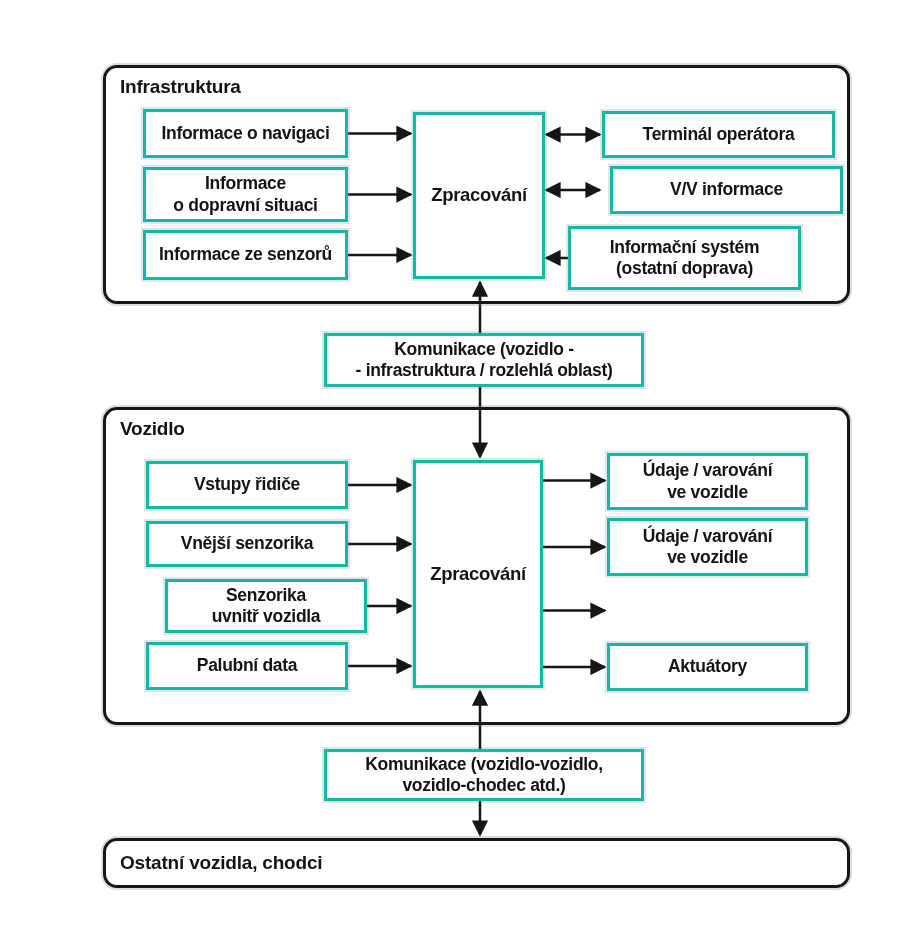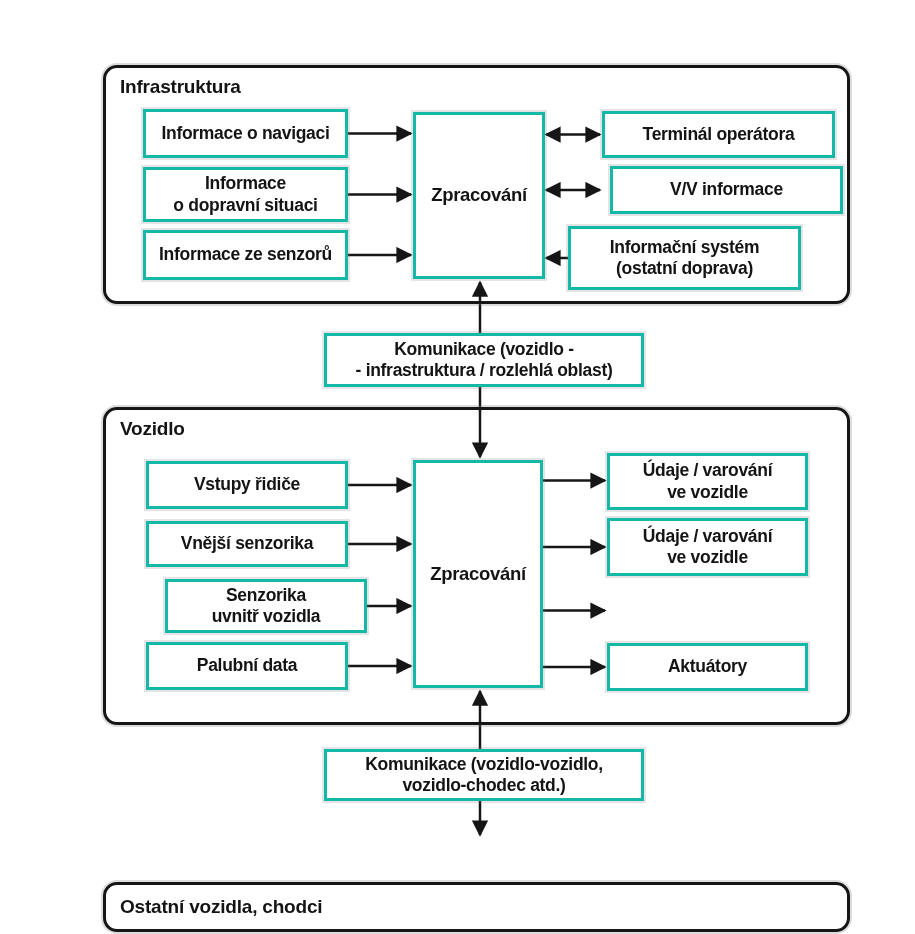--- a/index.html
+++ b/index.html
@@ -49,21 +49,20 @@
     line-height: 1.22;
     letter-spacing: -0.3px;
     white-space: pre-line;
   }
   .node.process { font-size: 18.5px; }
   .others-frame {
     display: flex;
     align-items: center;
     padding-left: 14px;
     box-sizing: border-box;
-    margin-top: 44px;
   }
   .others-label {
     font-size: 19px;
     font-weight: 700;
     letter-spacing: -0.2px;
     white-space: nowrap;
   }
 </style>
 </head>
 <body>

